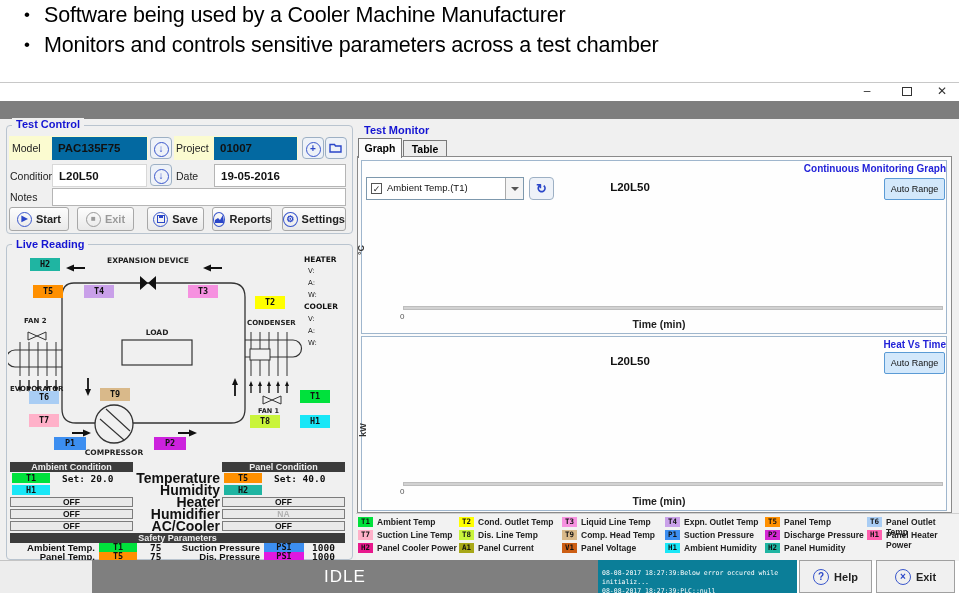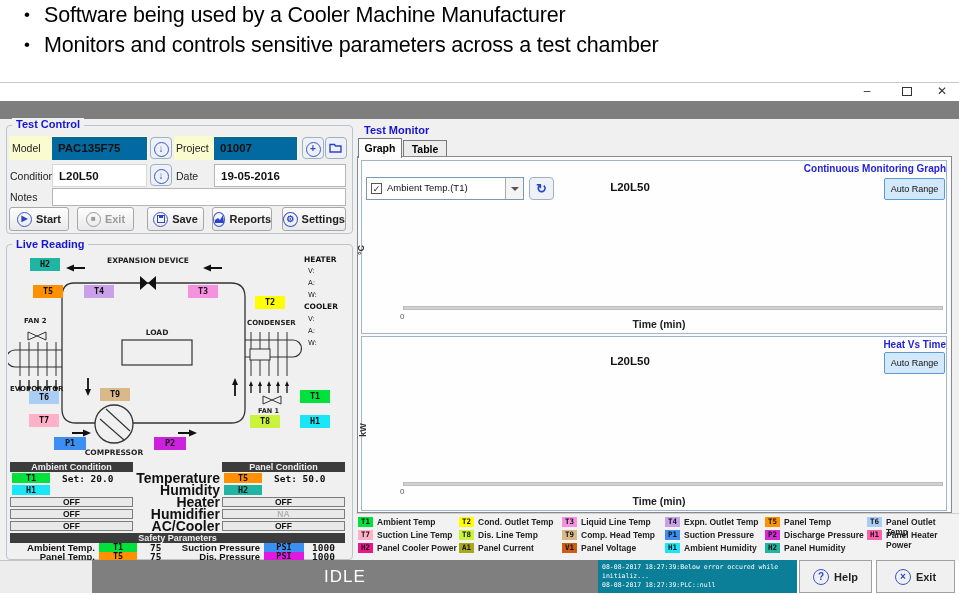--- a/index.html
+++ b/index.html
@@ -59,21 +59,21 @@
   .combo .ctext{position:absolute;left:20px;top:4px;font-size:9.5px;color:#111}
   .combo .chev{position:absolute;right:0;top:0;width:17px;height:21px;border-left:1px solid #aaa;background:#f4f4f4}
   .combo .chev:after{content:"";position:absolute;left:5px;top:9px;border:4px solid transparent;border-top-color:#555}
   .refreshbtn{position:absolute;left:529px;top:177px;width:25px;height:23px;border:1px solid #9db0c4;border-radius:4px;background:#eef2f8;text-align:center;font-size:13px;font-weight:bold;color:#2a46c8;line-height:21px;box-sizing:border-box;z-index:4}
   
   .lgb{position:absolute;width:15px;height:10px;text-align:center;font-size:7.5px;font-weight:bold;line-height:10px;color:#111;font-family:"DejaVu Sans Mono",monospace}
   .lgl{position:absolute;font-size:8.5px;font-weight:bold;color:#222;line-height:10px}
   
   .statusleft{position:absolute;left:0;top:560px;width:92px;height:33px;background:#ededed;border-top:1px solid #c4c4c4;box-sizing:border-box}
   .idlebar{position:absolute;left:92px;top:560px;width:506px;height:33px;background:#7f7f7f;color:#fff;font-size:17px;text-align:center;line-height:33px;letter-spacing:1px}
-  .logbox{position:absolute;left:598px;top:560px;width:199px;height:33px;background:#0b7e98;color:#fff;font-family:"DejaVu Sans Mono",monospace;font-size:6.5px;line-height:9px;padding:3px 4px;box-sizing:border-box;overflow:hidden}
+  .logbox{position:absolute;left:598px;top:560px;width:199px;height:33px;background:#0b7e98;color:#fff;font-family:"DejaVu Sans Mono",monospace;font-size:6.5px;line-height:9px;padding:9px 4px;box-sizing:border-box;overflow:hidden}
   .btmbtn{position:absolute;top:560px;height:33px;background:#f0f0f0;border:1px solid #a0a0a0;display:flex;align-items:center;justify-content:center;gap:5px;font-weight:bold;font-size:11px;color:#222;box-sizing:border-box}
   .btmbtn .icring{width:16px;height:16px;font-size:10px;line-height:13px}
   svg text{font-family:"DejaVu Sans",sans-serif}
 </style>
 </head>
 <body>
 
 <div class="bullet-line" style="top:3px"><span class="bullet-dot">•</span><span>Software being used by a Cooler Machine Manufacturer</span></div>
 <div class="bullet-line" style="top:33px"><span class="bullet-dot">•</span><span>Monitors and controls sensitive parameters across a test chamber</span></div>
 
@@ -213,21 +213,21 @@
 <div class="st-tag" style="left: 54px; top: 437px; width: 32px; background: rgb(60, 142, 240);">P1</div>
 <div class="st-tag" style="left: 154px; top: 437px; width: 32px; background: rgb(204, 34, 221);">P2</div>
 
 <div class="cond-hdr" style="left:10px;top:462px;width:123px">Ambient Condition</div>
 <div class="cond-hdr" style="left:222px;top:462px;width:123px">Panel Condition</div>
 
 <div class="cond-badge" style="left: 12px; top: 473px; background: rgb(0, 225, 60);">T1</div>
 <div class="cond-set" style="left:62px;top:473px">Set: 20.0</div>
 <div class="cond-mid" style="left:136px;top:473px">Temperature</div>
 <div class="cond-badge" style="left: 224px; top: 473px; background: rgb(255, 144, 0);">T5</div>
-<div class="cond-set" style="left:274px;top:473px">Set: 50.0</div>
+<div class="cond-set" style="left:274px;top:473px">Set: 40.0</div>
 
 <div class="cond-badge" style="left: 12px; top: 485px; background: rgb(25, 231, 247);">H1</div>
 <div class="cond-mid" style="left:136px;top:485px">Humidity</div>
 <div class="cond-badge" style="left: 224px; top: 485px; background: rgb(31, 181, 162);">H2</div>
 
 <div class="offbar" style="left:10px;top:497px">OFF</div>
 <div class="cond-mid" style="left:136px;top:497px">Heater</div>
 <div class="offbar" style="left:222px;top:497px">OFF</div>
 
 <div class="offbar" style="left:10px;top:509px">OFF</div>

